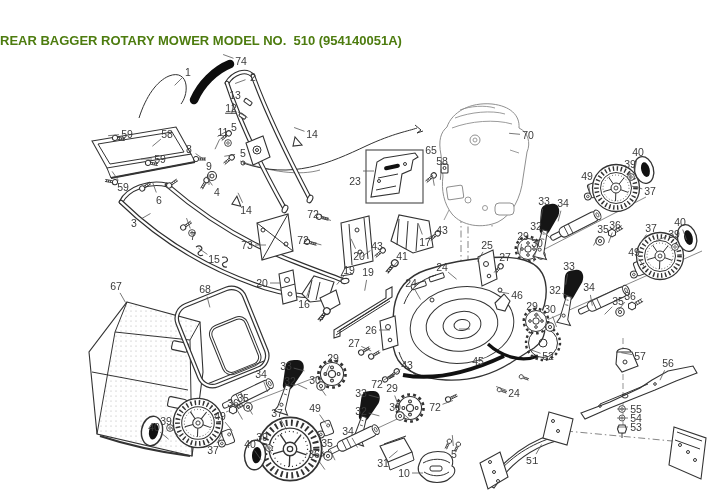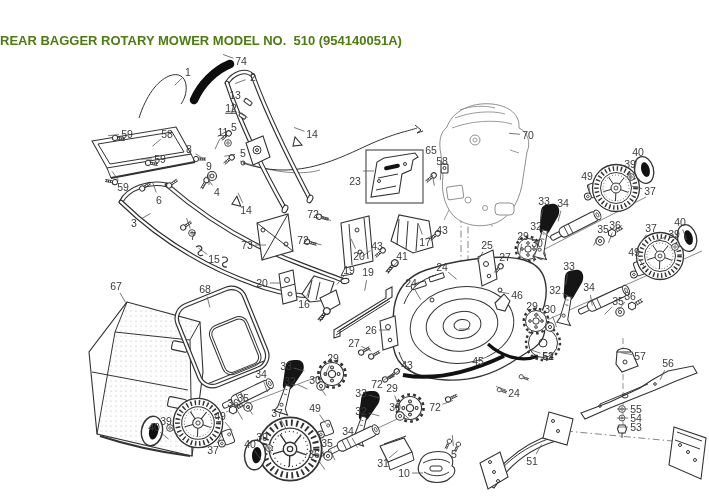--- a/index.html
+++ b/index.html
@@ -586,23 +586,23 @@
       <span class="plabel" style="left: 674px; top: 234px;">39</span>
       <span class="plabel" style="left: 680px; top: 222px;">40</span>
       <span class="plabel" style="left: 634px; top: 252px;">49</span>
       <span class="plabel" style="left: 569px; top: 266px;">33</span>
       <span class="plabel" style="left: 555px; top: 290px;">32</span>
       <span class="plabel" style="left: 589px; top: 287px;">34</span>
       <span class="plabel" style="left: 532px; top: 306px;">29</span>
       <span class="plabel" style="left: 550px; top: 309px;">30</span>
       <span class="plabel" style="left: 618px; top: 301px;">35</span>
       <span class="plabel" style="left: 630px; top: 296px;">36</span>
-      <span class="plabel" style="left: 548px; top: 356px; font-weight: bold;">52</span>
+      <span class="plabel" style="left: 548px; top: 356px;">52</span>
       <span class="plabel" style="left: 514px; top: 393px;">24</span>
-      <span class="plabel" style="left: 532px; top: 461px;">51</span>
+      <span class="plabel" style="left: 532px; top: 461px; font-family: Liberation Mono, monospace;">51</span>
       <span class="plabel" style="left: 640px; top: 356px;">57</span>
       <span class="plabel" style="left: 668px; top: 363px;">56</span>
       <span class="plabel" style="left: 636px; top: 409px;">55</span>
       <span class="plabel" style="left: 636px; top: 418px;">54</span>
       <span class="plabel" style="left: 636px; top: 427px;">53</span>
       <span class="plabel" style="left: 333px; top: 358px;">29</span>
       <span class="plabel" style="left: 315px; top: 380px;">30</span>
       <span class="plabel" style="left: 286px; top: 366px;">33</span>
       <span class="plabel" style="left: 290px; top: 381px;">32</span>
       <span class="plabel" style="left: 392px; top: 388px;">29</span>

